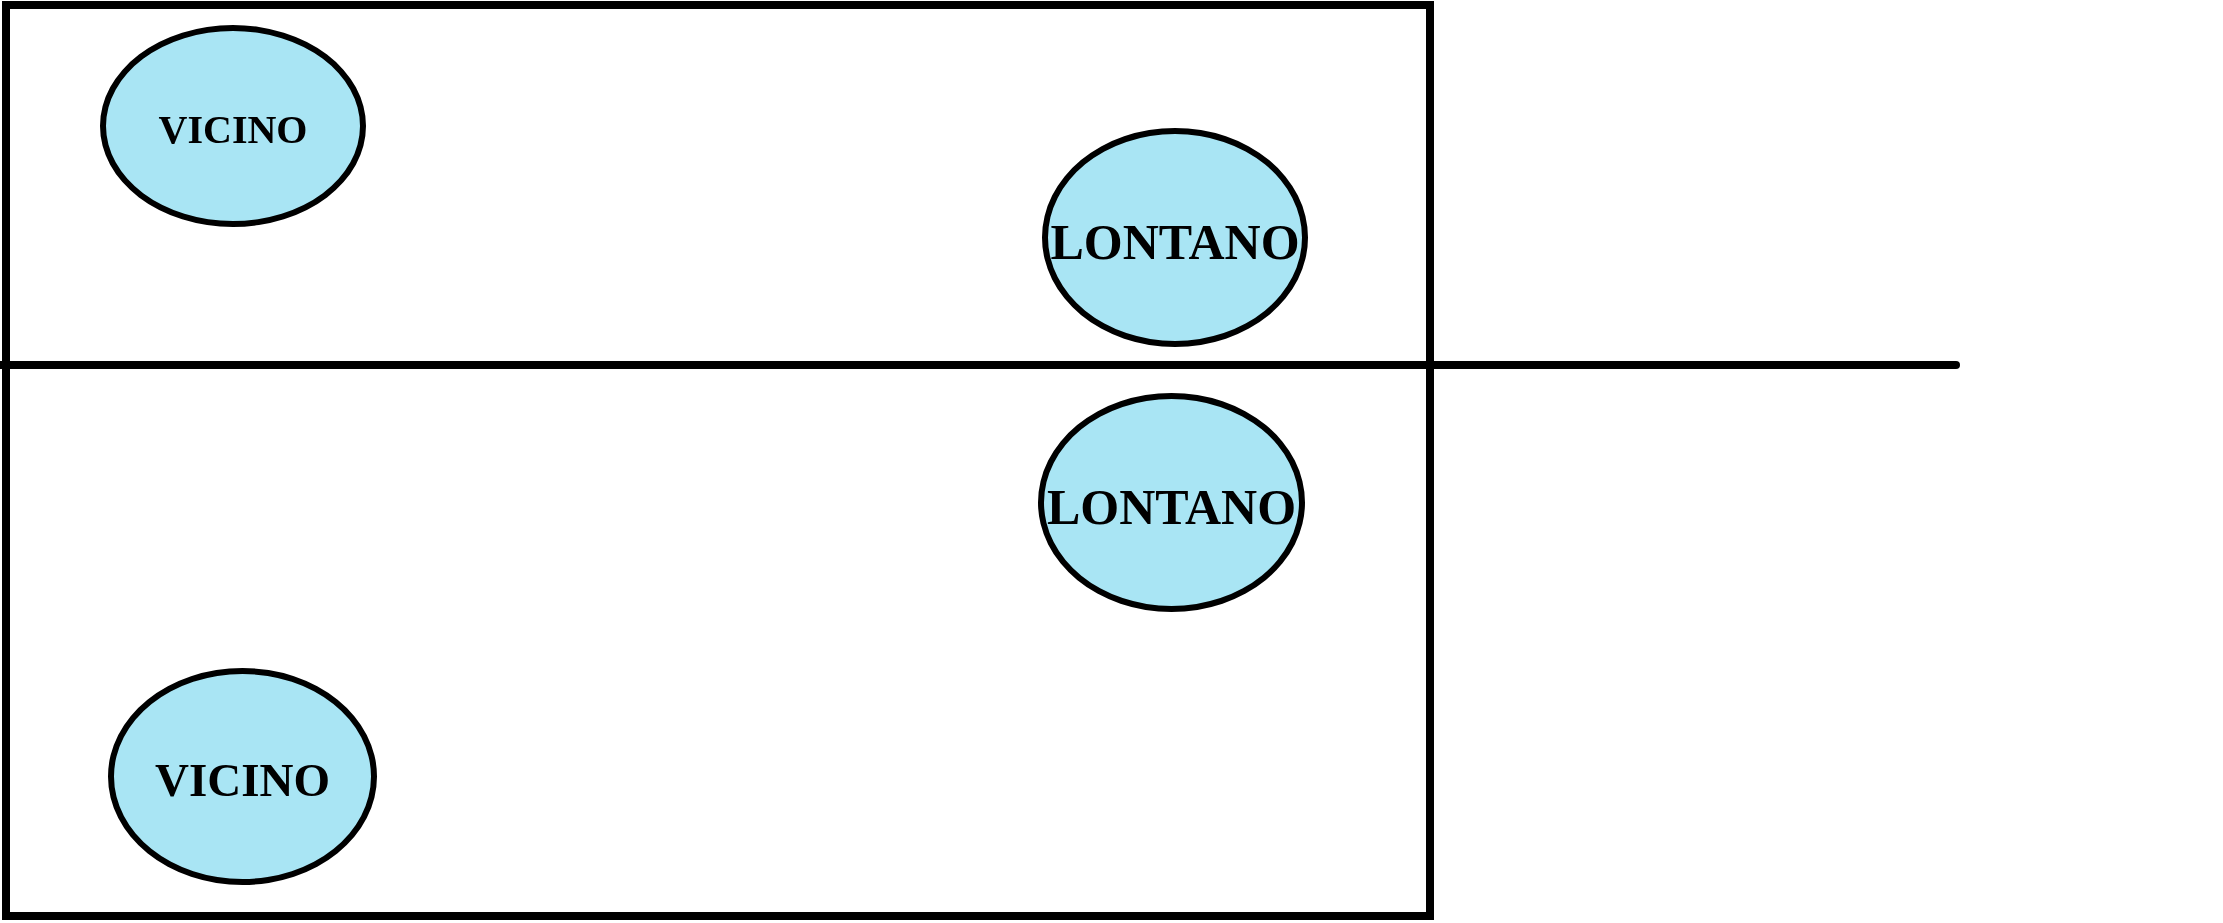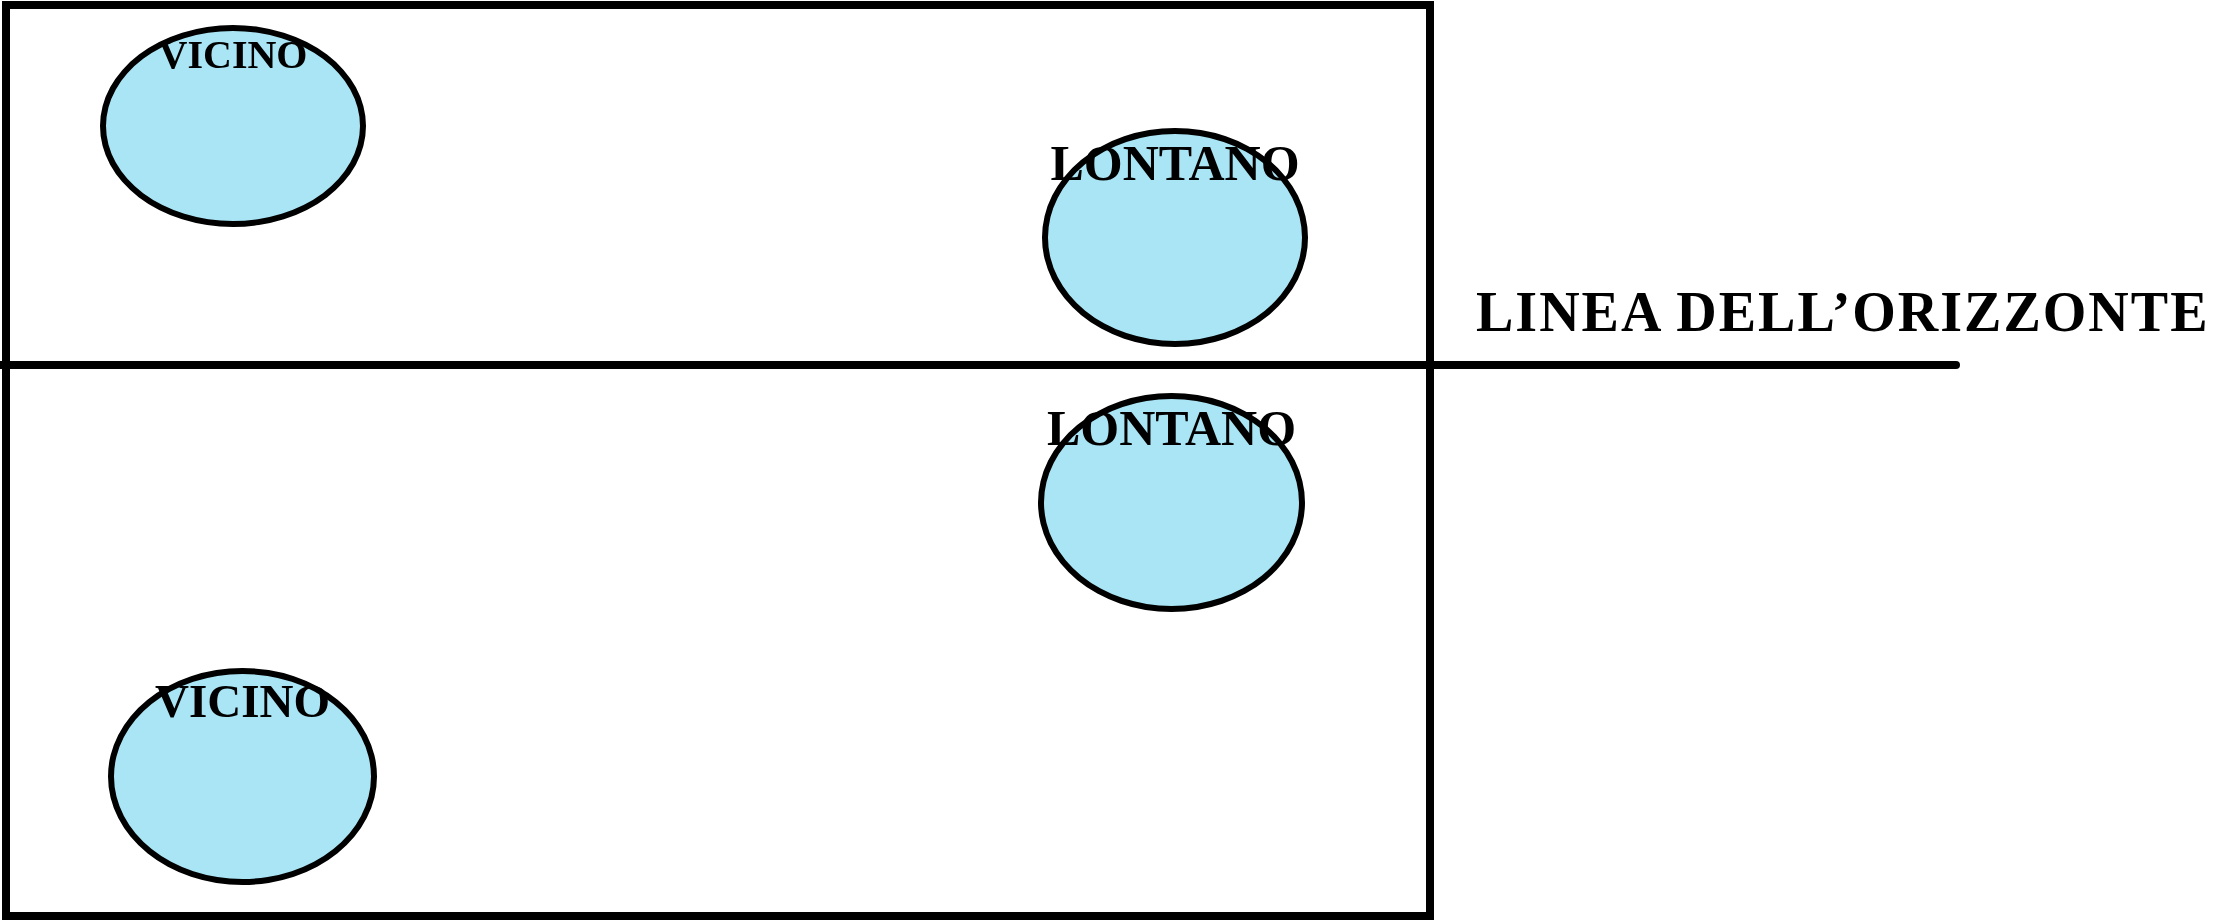--- a/index.html
+++ b/index.html
@@ -36,37 +36,36 @@
     letter-spacing: 2px;
     line-height: 1;
   }
   .ellipse {
     position: absolute;
     box-sizing: border-box;
     border-style: solid;
     border-color: #000000;
     border-radius: 50%;
     display: flex;
-    align-items: flex-start;
+    align-items: center;
     justify-content: center;
   }
   .ellipse .ellipse-label {
     font-weight: bold;
     line-height: 1;
     transform: translateY(4px);
     white-space: nowrap;
   }
 </style>
 </head>
 <body>
 
 <div class="canvas">
   <div class="frame" id="frame" style="left: 2px; top: 1px; width: 1432px; height: 919px; border-width: 8px;"></div>
   <div class="horizon-line" id="horizon-line" style="left: 0px; top: 361px; width: 1960px; height: 8px;"></div>
-  <div class="horizon-label" id="horizon-label" style="left: 1476px; top: 284px; font-size: 56px;">LINEA DELL’ORIZZONTE</div>
   <div id="ellipse-layer">
       <div class="ellipse" style="left: 100px; top: 25px; width: 266px; height: 202px; border-width: 6px; background: rgb(169, 229, 244);">
         <span class="ellipse-label" style="font-size: 40px;">VICINO</span>
       </div>
       <div class="ellipse" style="left: 1042px; top: 128px; width: 266px; height: 219px; border-width: 6px; background: rgb(169, 229, 244);">
         <span class="ellipse-label" style="font-size: 50px;">LONTANO</span>
       </div>
       <div class="ellipse" style="left: 1038px; top: 393px; width: 267px; height: 219px; border-width: 6px; background: rgb(169, 229, 244);">
         <span class="ellipse-label" style="font-size: 50px;">LONTANO</span>
       </div>

